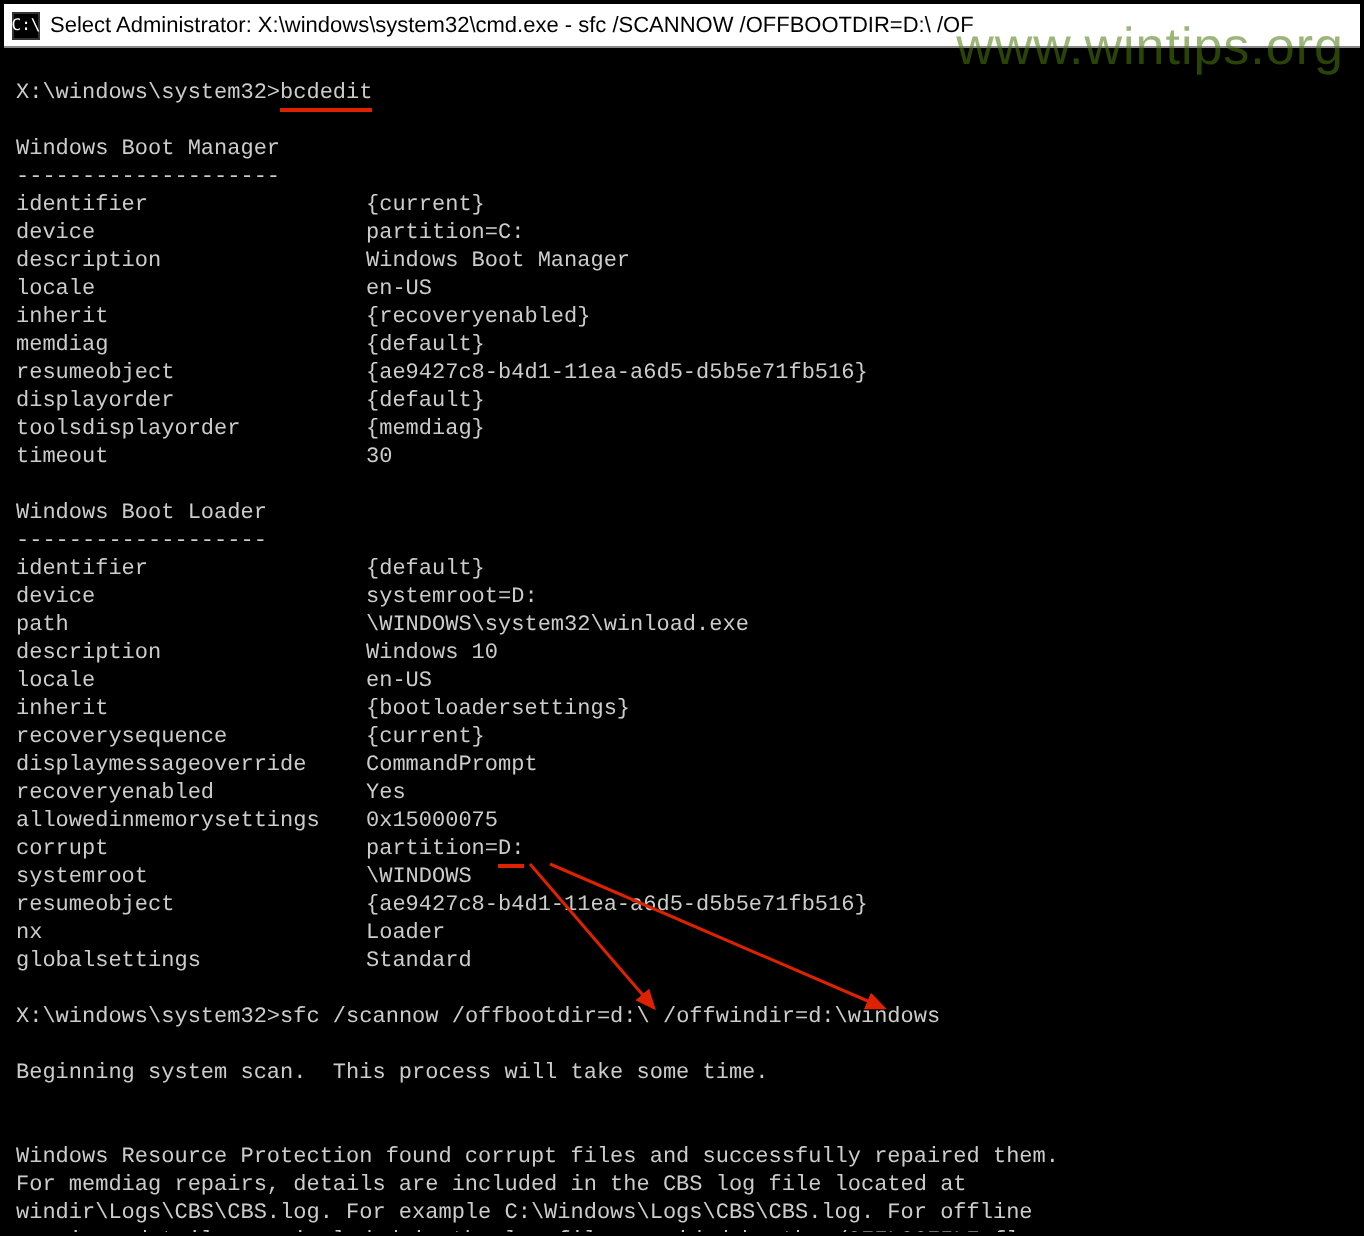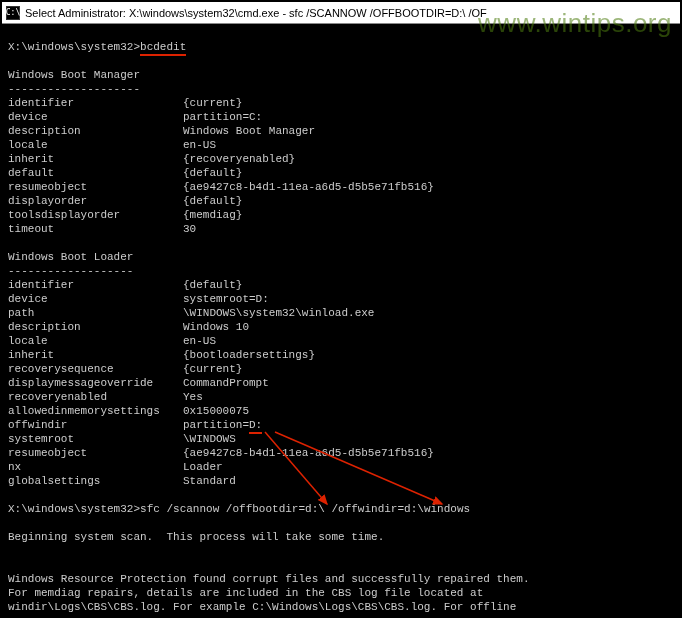--- a/index.html
+++ b/index.html
@@ -90,39 +90,39 @@
 <div class="console">
 <span>X:\windows\system32&gt;</span><span class="underline-red">bcdedit</span>
 
 <span>Windows Boot Manager</span>
 <span>--------------------</span>
 <span class="kv"><span class="key">identifier</span><span>{current}</span></span>
 <span class="kv"><span class="key">device</span><span>partition=C:</span></span>
 <span class="kv"><span class="key">description</span><span>Windows Boot Manager</span></span>
 <span class="kv"><span class="key">locale</span><span>en-US</span></span>
 <span class="kv"><span class="key">inherit</span><span>{recoveryenabled}</span></span>
-<span class="kv"><span class="key">default</span><span>{default}</span></span>
+<span class="kv"><span class="key">memdiag</span><span>{default}</span></span>
 <span class="kv"><span class="key">resumeobject</span><span>{ae9427c8-b4d1-11ea-a6d5-d5b5e71fb516}</span></span>
 <span class="kv"><span class="key">displayorder</span><span>{default}</span></span>
 <span class="kv"><span class="key">toolsdisplayorder</span><span>{memdiag}</span></span>
 <span class="kv"><span class="key">timeout</span><span>30</span></span>
 
 <span>Windows Boot Loader</span>
 <span>-------------------</span>
 <span class="kv"><span class="key">identifier</span><span>{default}</span></span>
 <span class="kv"><span class="key">device</span><span>systemroot=D:</span></span>
 <span class="kv"><span class="key">path</span><span>\WINDOWS\system32\winload.exe</span></span>
 <span class="kv"><span class="key">description</span><span>Windows 10</span></span>
 <span class="kv"><span class="key">locale</span><span>en-US</span></span>
 <span class="kv"><span class="key">inherit</span><span>{bootloadersettings}</span></span>
 <span class="kv"><span class="key">recoverysequence</span><span>{current}</span></span>
 <span class="kv"><span class="key">displaymessageoverride</span><span>CommandPrompt</span></span>
 <span class="kv"><span class="key">recoveryenabled</span><span>Yes</span></span>
 <span class="kv"><span class="key">allowedinmemorysettings</span><span>0x15000075</span></span>
-<span class="kv"><span class="key">offwindir</span><span>partition=<span class="underline-red">D:</span></span></span>
+<span class="kv"><span class="key">corrupt</span><span>partition=<span class="underline-red">D:</span></span></span>
 <span class="kv"><span class="key">systemroot</span><span>\WINDOWS</span></span>
 <span class="kv"><span class="key">resumeobject</span><span>{ae9427c8-b4d1-11ea-a6d5-d5b5e71fb516}</span></span>
 <span class="kv"><span class="key">nx</span><span>Loader</span></span>
 <span class="kv"><span class="key">globalsettings</span><span>Standard</span></span>
 
 <span>X:\windows\system32&gt;</span><span>sfc /scannow /offbootdir=d:\ /offwindir=d:\windows</span>
 
 <span>Beginning system scan.  This process will take some time.</span>
 
 

